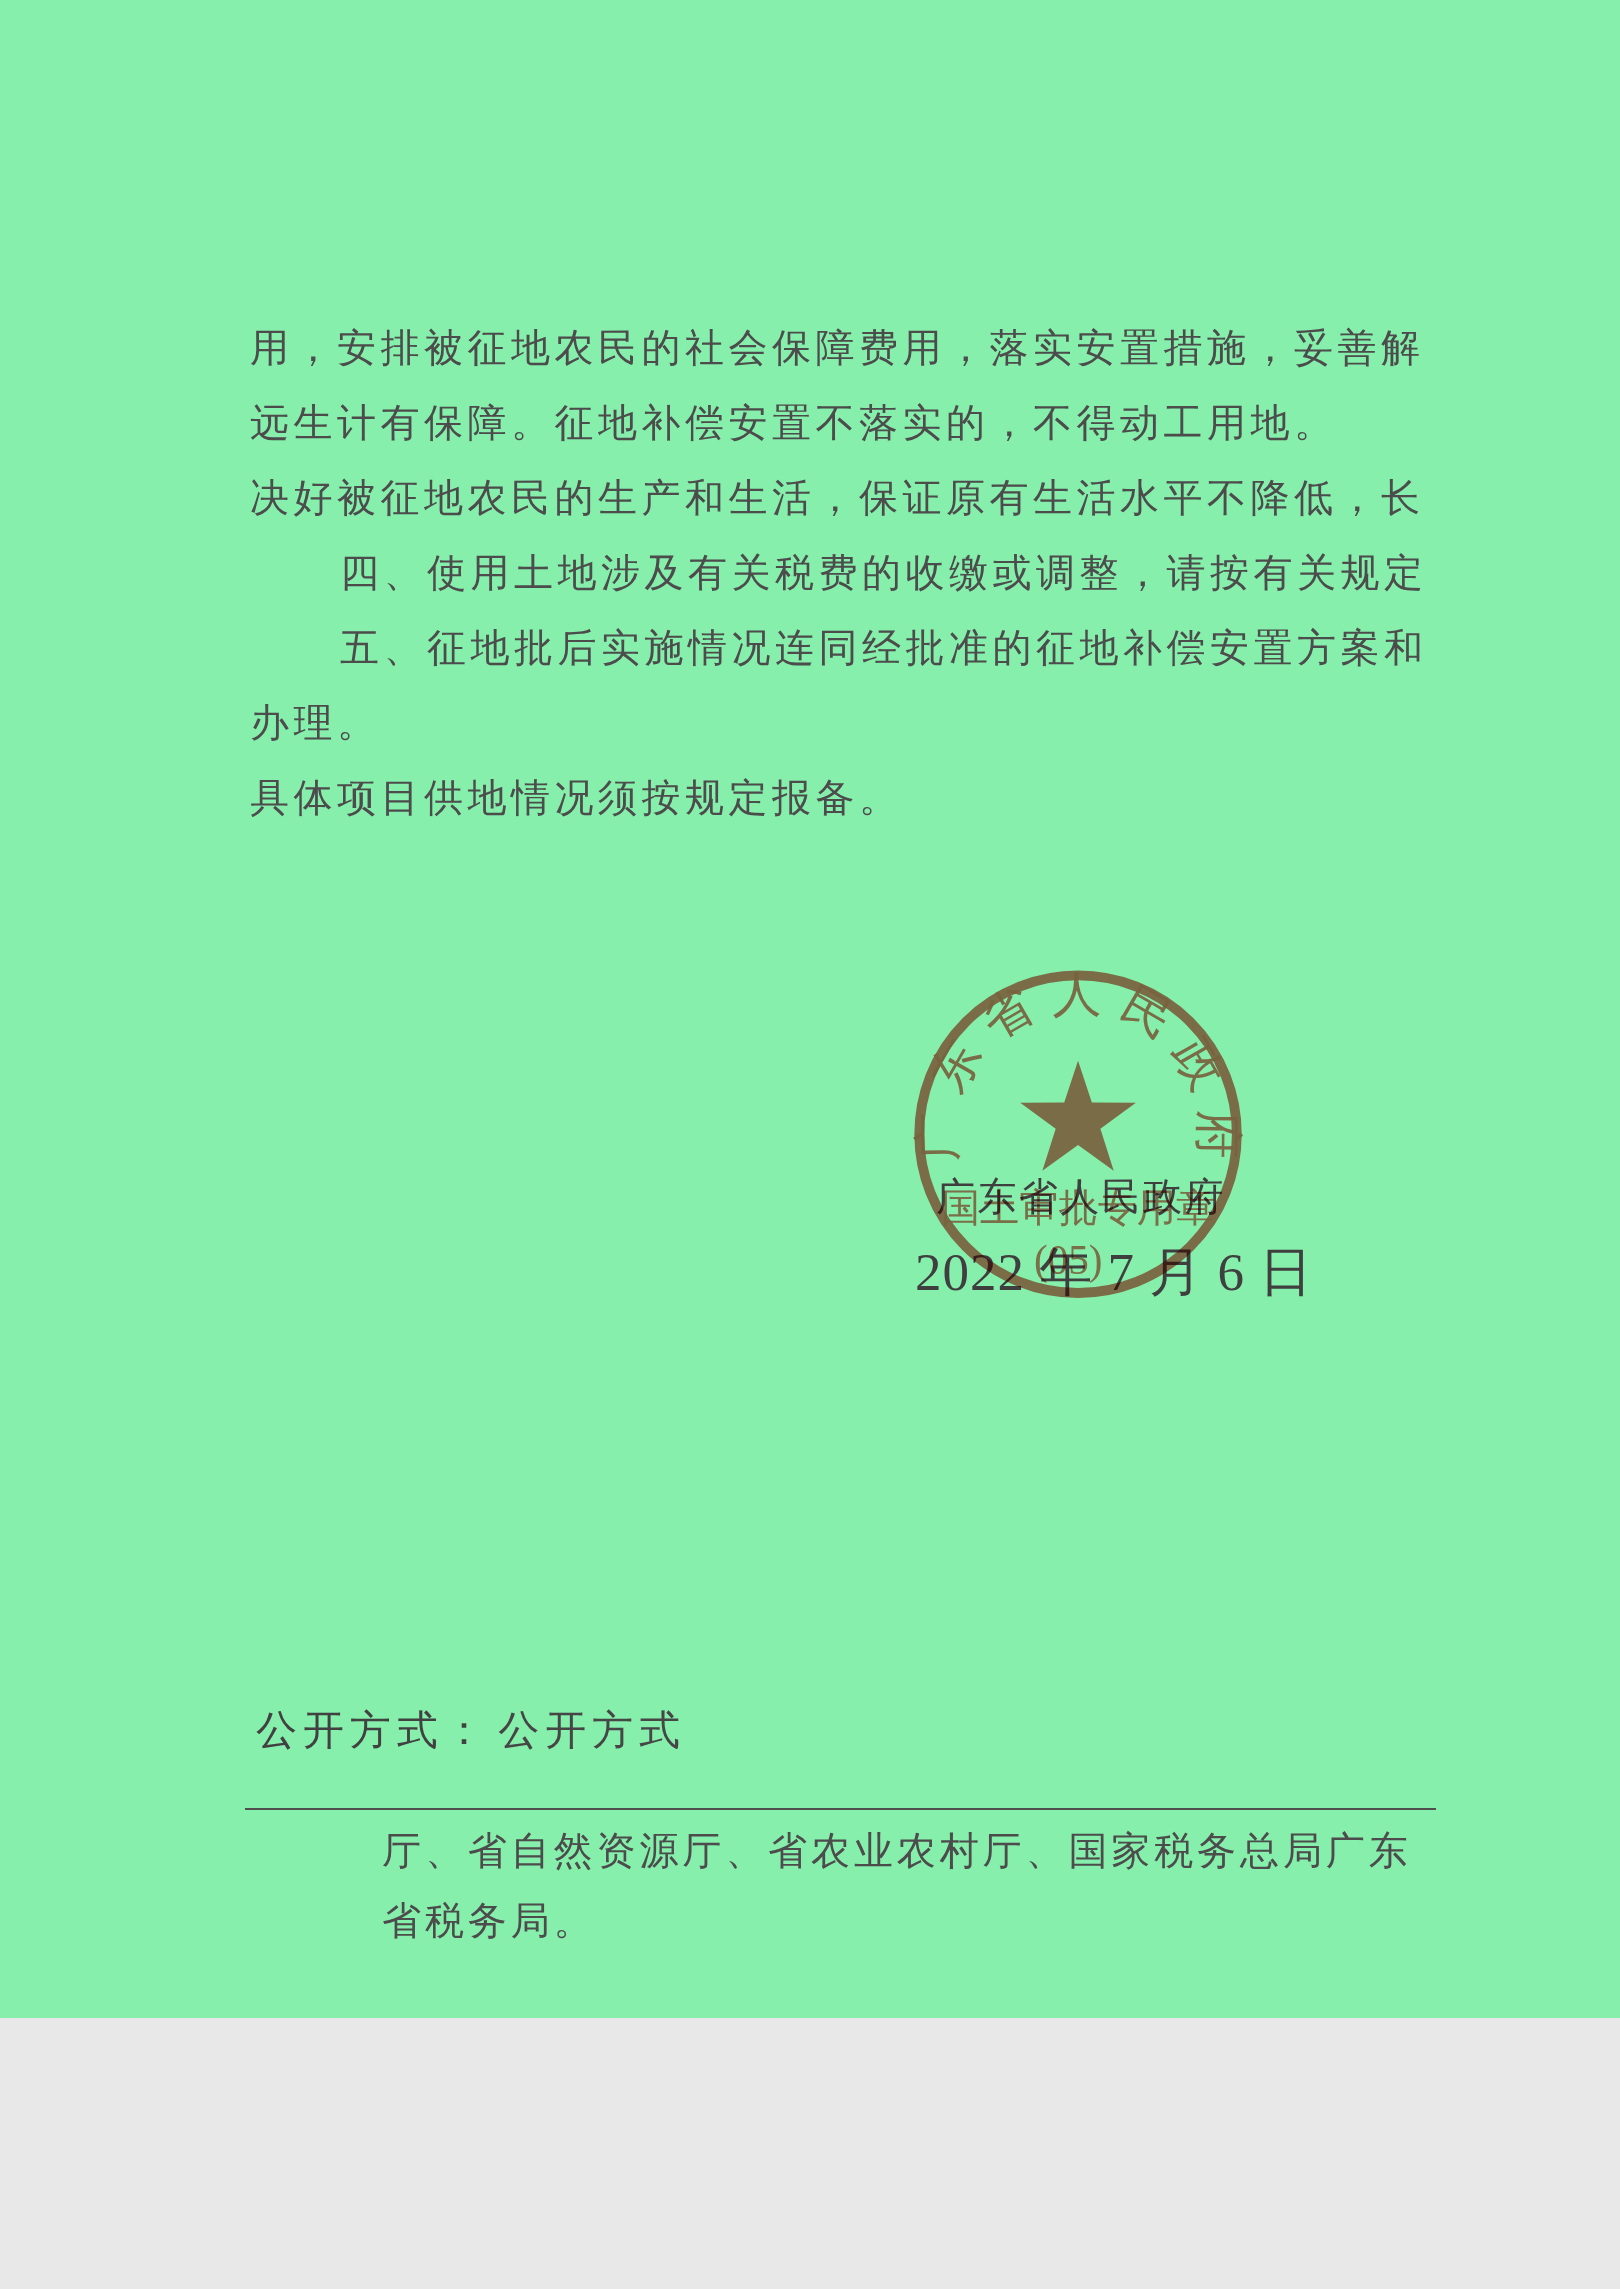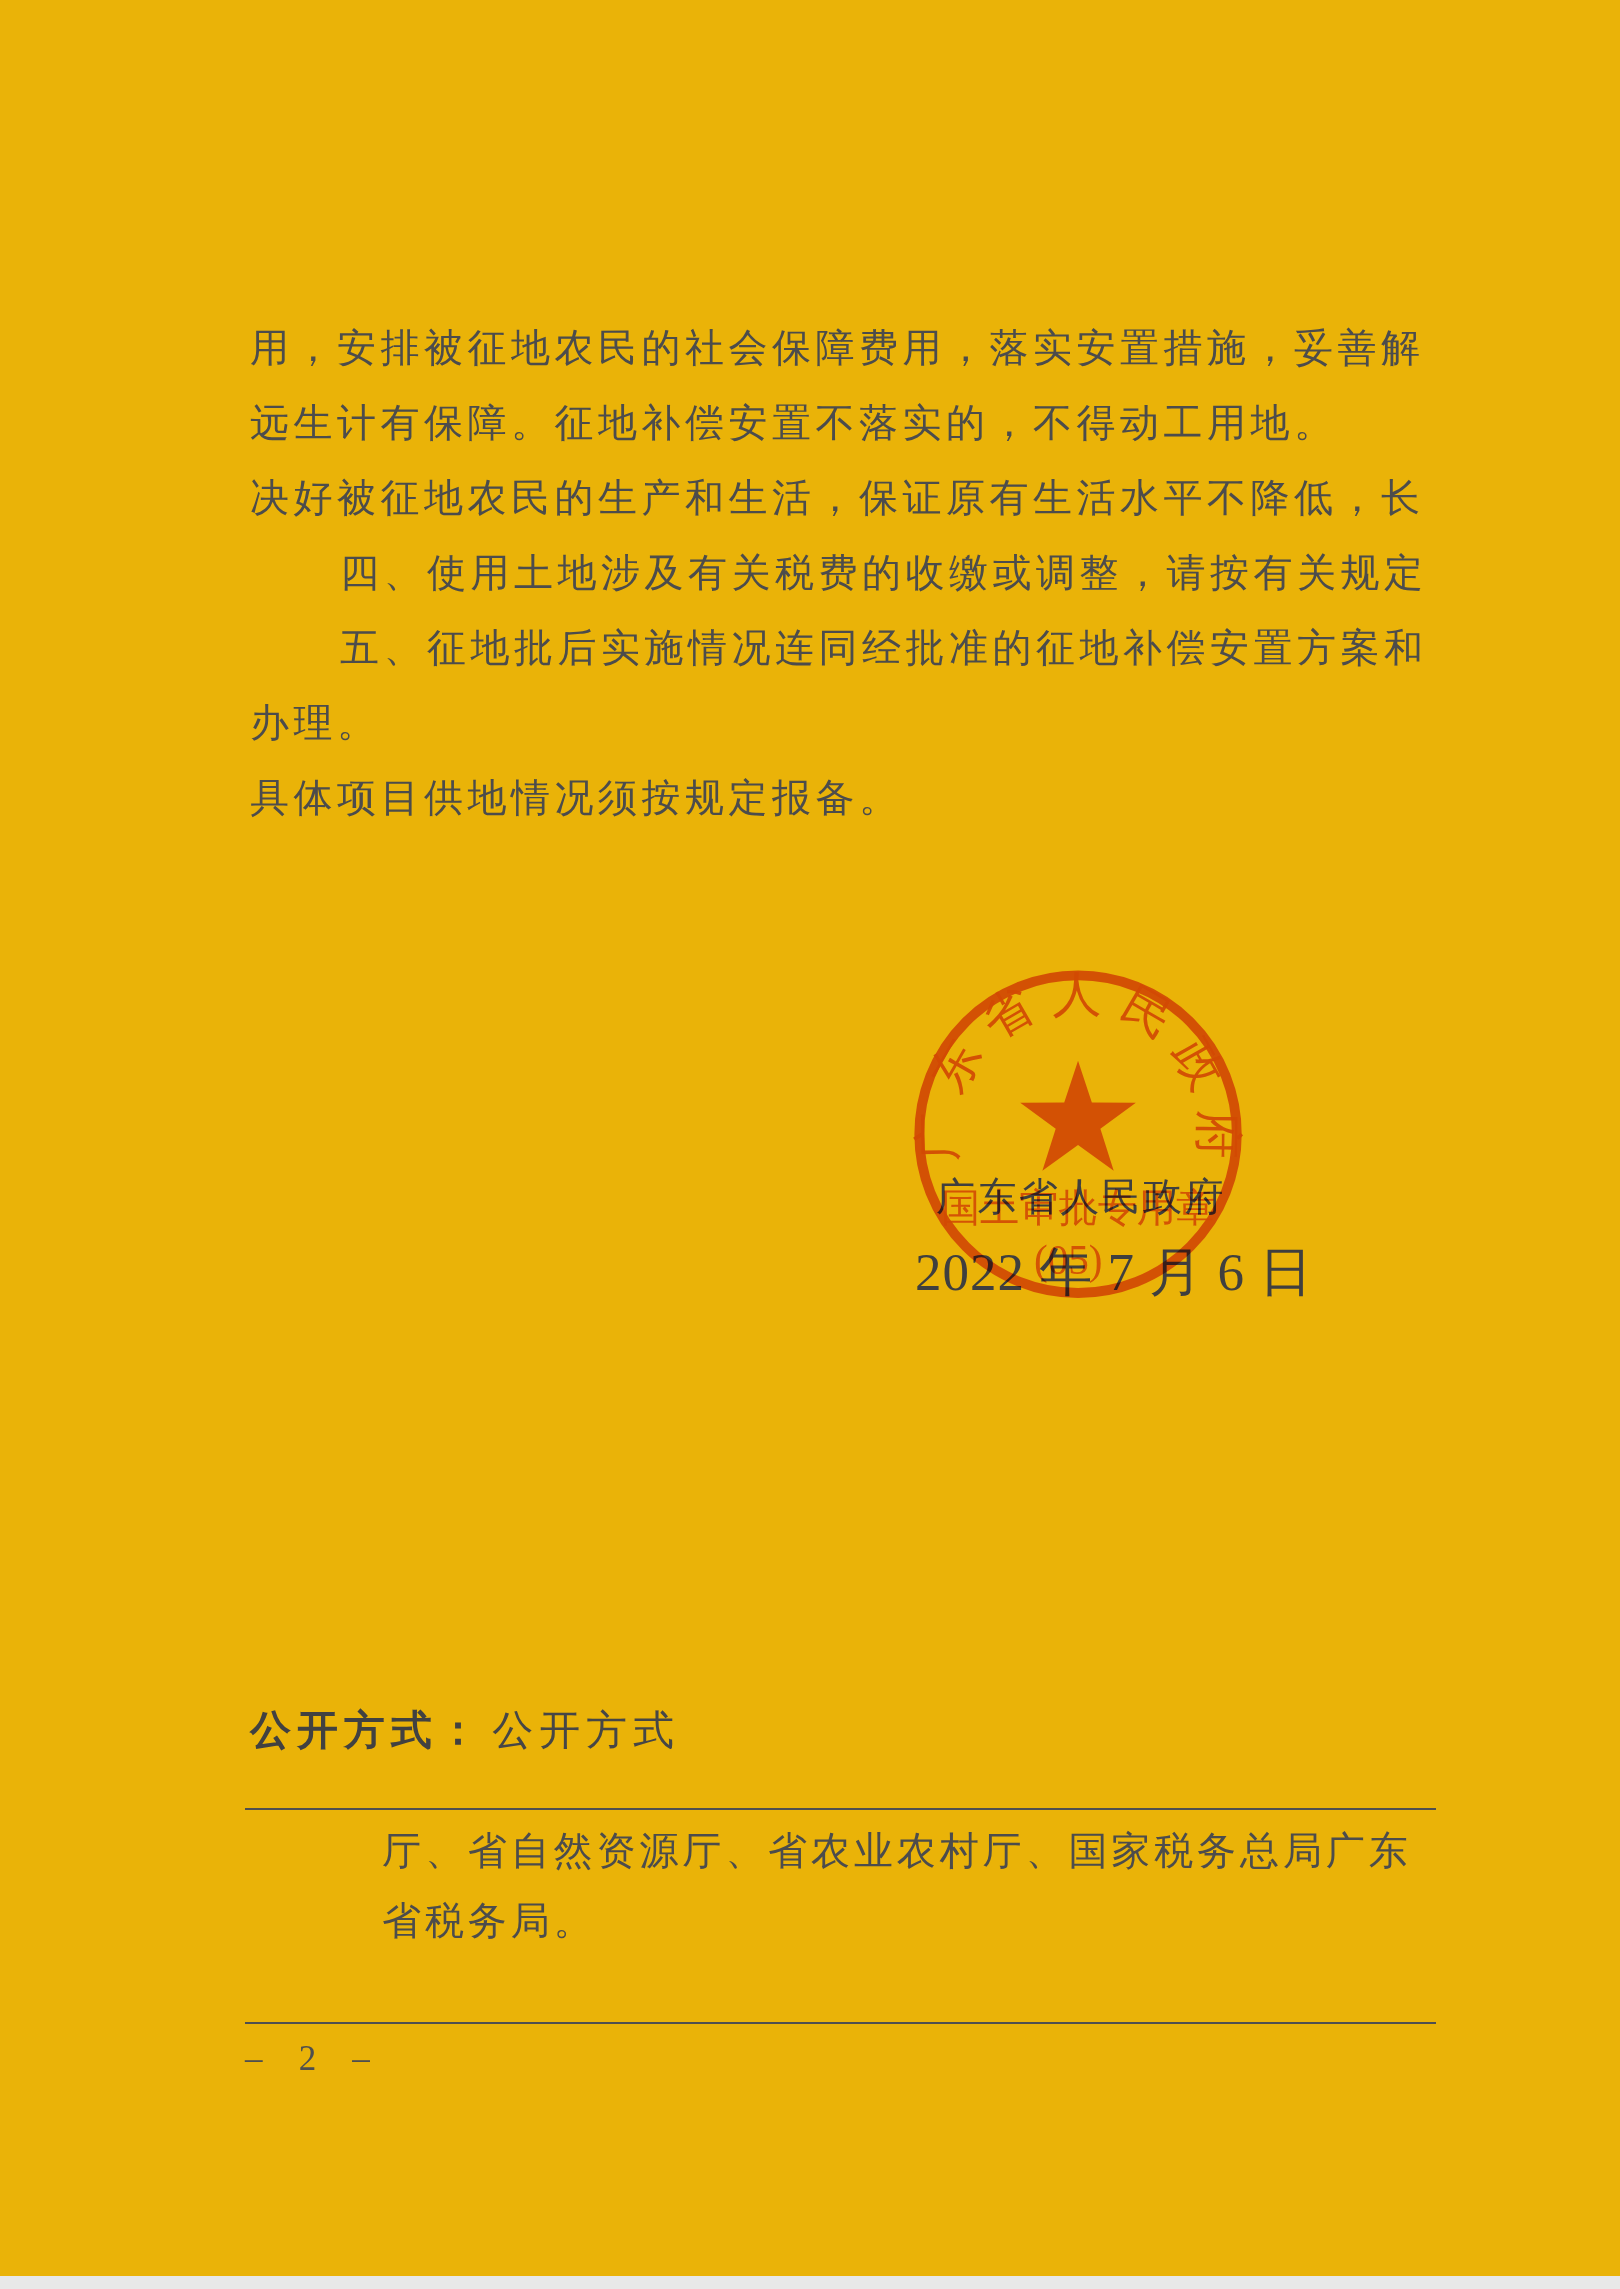--- a/index.html
+++ b/index.html
@@ -1,20 +1,20 @@
 <!DOCTYPE html>
 <html><head>
 <meta charset="utf-8">
 <style>
   html,body{margin:0;padding:0;background:#e8e8e8;}
   .page{
     position:relative;
-    width:1620px;height:2276px;
+    width:1620px;height:2018px;
     margin:0 auto;
-    background:#eab308;
+    background:#86efac;
     overflow:hidden;
     font-family:"Liberation Serif","DejaVu Serif",serif;
     color:#4c4c4c;
   }
   
   .body-text{
     position:absolute;left:250px;top:310px;
     font-size:39px;line-height:75px;letter-spacing:4.5px;
     white-space:nowrap;color:#4c4c4c;
   }
@@ -33,21 +33,21 @@
     position:absolute;left:915px;top:1237px;
     font-size:53px;letter-spacing:1px;white-space:nowrap;color:#3f3f3f;
   }
   
   .disclosure{
     position:absolute;left:250px;top:1703px;
     font-size:41px;letter-spacing:5.9px;white-space:nowrap;color:#464646;
   }
   .disclosure .label{
     font-family:"Liberation Sans","DejaVu Sans",sans-serif;
-    font-weight:bold;color:#414141;
+    font-weight:normal;color:#414141;margin-left:6px;
   }
   .disclosure .value{margin-left:7.8px;}
   
   .rule{position:absolute;left:245px;width:1191px;height:0;border-top:2.9px solid #4f4f4f;}
   .rule-top{top:1808px;}
   .rule-bottom{top:2022px;}
   
   .cc{
     position:absolute;left:250px;top:1816px;
     font-size:39px;line-height:70px;letter-spacing:3.9px;

